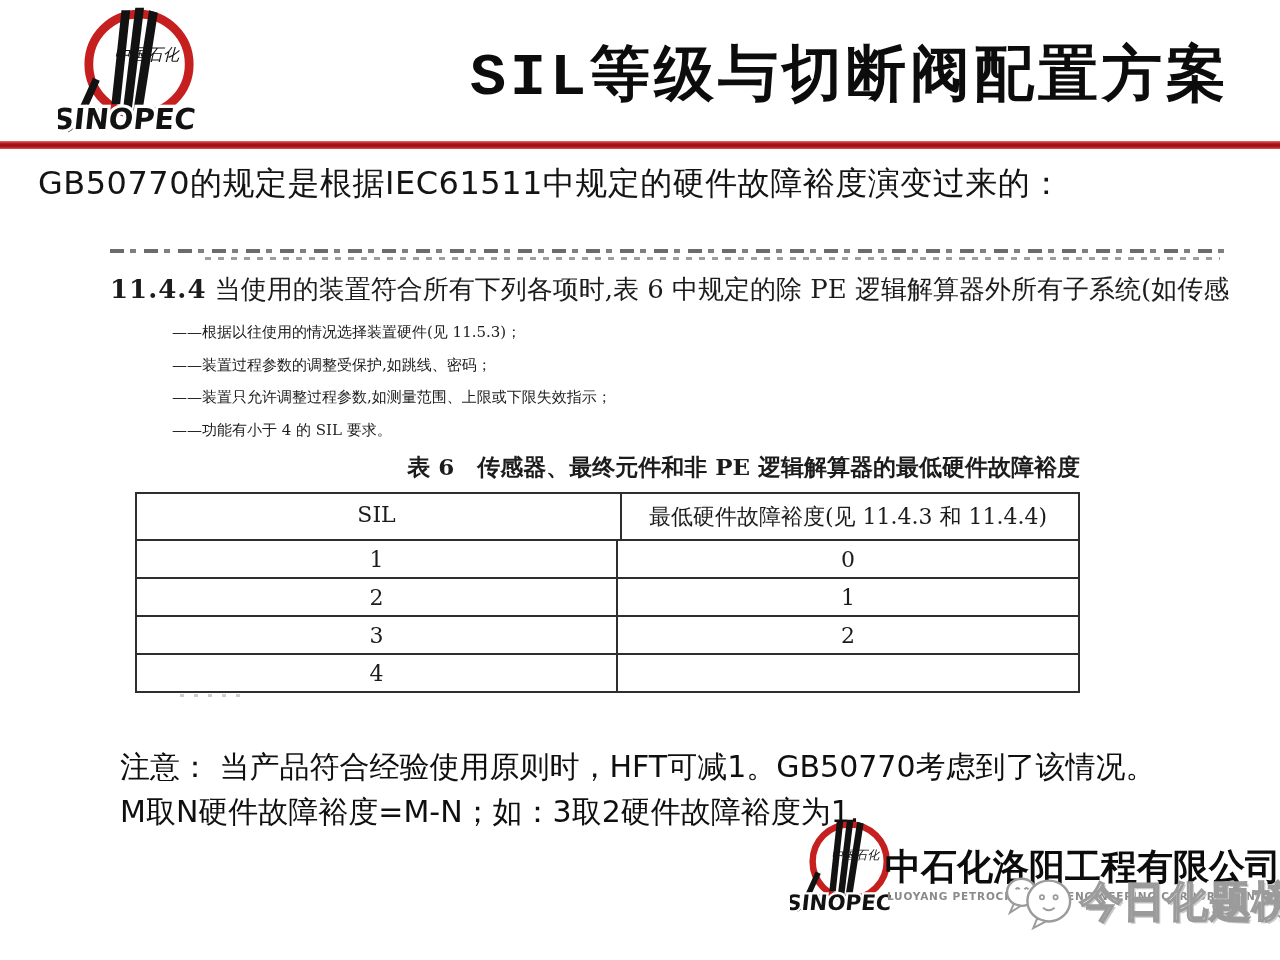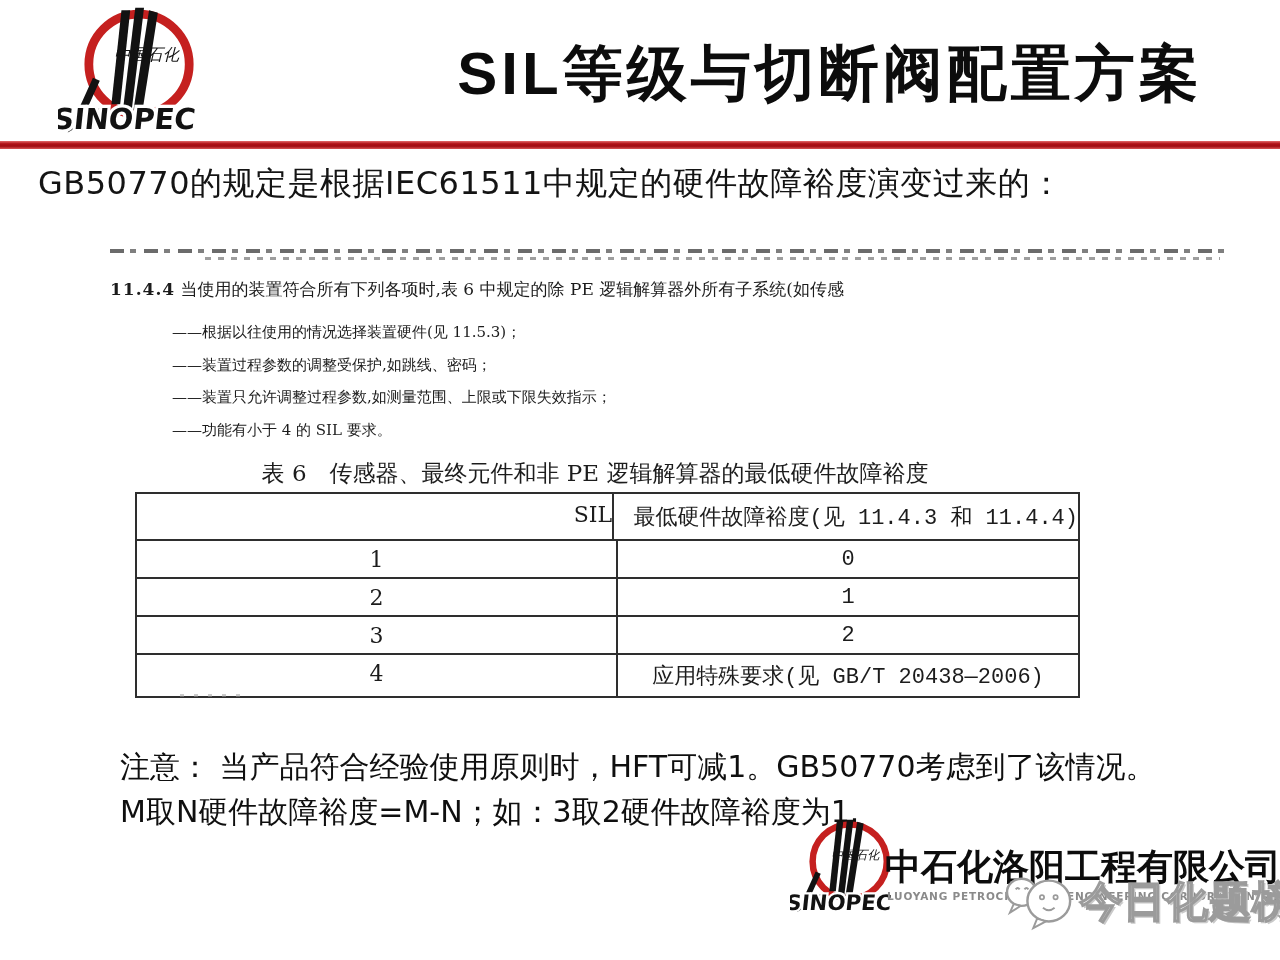--- a/index.html
+++ b/index.html
@@ -13,22 +13,22 @@
     color: #111;
   }
 
   
   .logo-top {
     position: absolute; left: 58px; top: 4px;
     width: 152px; height: 138px;
   }
   .slide-title {
     position: absolute; left: 430px; top: 34px; width: 800px;
-    text-align: center;
-    font-family: Liberation Sans, sans-serif;
+    text-align: right;
+    font-family: Liberation Mono, monospace;
     font-weight: bold;
     font-size: 60px;
     letter-spacing: 4px;
     color: #0c0c0c;
     white-space: nowrap;
   }
   .red-rule {
     position: absolute; left: 0; top: 141px; width: 1280px; height: 8px;
     background: linear-gradient(to bottom, #e46a6a 0%, #b01116 35%, #a00d12 65%, #d95555 100%);
   }
@@ -54,44 +54,44 @@
     background: repeating-linear-gradient(90deg,
       #3a3a3a 0 14px, transparent 14px 20px, #555 20px 26px, transparent 26px 34px);
     opacity: .75; filter: blur(.4px);
   }
   .scan-artifact .smudge2 {
     position: absolute; top: 9px; left: 95px; width: 1015px; height: 3px;
     background: repeating-linear-gradient(90deg,
       #6a6a6a 0 6px, transparent 6px 13px);
     opacity: .65;
   }
-  .clause { font-size: 17px; line-height: 38px; margin-top: 6px; white-space: nowrap; }
+  .clause { font-size: 26px; line-height: 38px; margin-top: 6px; white-space: nowrap; }
   .clause .num { font-weight: bold; letter-spacing: 1px; }
   .bullets { margin-top: 8px; margin-left: 62px; }
   .bullet { font-size: 15px; line-height: 32.5px; white-space: nowrap; }
   .tbl-caption {
-    margin-top: 12px; width: 970px; text-align: center;
-    font-weight: normal; font-size: 23px; white-space: nowrap;
+    margin-top: 6px; width: 970px; text-align: right;
+    font-weight: bold; font-size: 23px; white-space: nowrap;
   }
 
   .hft-table {
     position: absolute; left: 135px; top: 492px; width: 941px;
     border: 2px solid #2e2e2e;
     font-family: "DejaVu Serif", "Liberation Serif", serif;
     font-size: 22px; color: #1c1c1c;
   }
   .hft-row { display: flex; border-top: 2px solid #2e2e2e; }
   .hft-row:first-child { border-top: none; }
   .hft-cell {
     text-align: center; padding: 6px 4px 5px 4px; white-space: nowrap;
     overflow: hidden;
   }
   .hft-cell.c1 { width: 471px; border-right: 2px solid #2e2e2e; }
-  .hft-cell.c2 { flex: 1; font-family: Liberation Mono, monospace; }
-  .hft-row.hdr .hft-cell { padding: 8px 0 7px 4px; text-align: right; }
+  .hft-cell.c2 { flex: 1; }
+  .hft-row.hdr .hft-cell { padding: 8px 8px 7px 4px; }
   .table-under-artifact {
     position: absolute; left: 180px; top: 694px; width: 60px; height: 3px;
     background: repeating-linear-gradient(90deg, #9a9a9a 0 4px, transparent 4px 14px);
     opacity: .5;
   }
 
   
   .note {
     position: absolute; left: 120px; top: 744px; width: 1120px;
     font-size: 30px; line-height: 45px; color: #0f0f0f;
@@ -179,21 +179,20 @@
     <div class="hft-row">
       <div class="hft-cell c1">2</div>
       <div class="hft-cell c2">1</div>
     </div>
     <div class="hft-row">
       <div class="hft-cell c1">3</div>
       <div class="hft-cell c2">2</div>
     </div>
     <div class="hft-row">
       <div class="hft-cell c1">4</div>
-      <div class="hft-cell c2">应用特殊要求(见 GB/T 20438—2006)</div>
     </div>
   </div>
   <div class="table-under-artifact"></div>
 
   <div class="note">
     <div>注意： 当产品符合经验使用原则时，HFT可减1。GB50770考虑到了该情况。</div>
     <div>M取N硬件故障裕度=M-N；如：3取2硬件故障裕度为1.</div>
   </div>
 
   <div class="footer">

